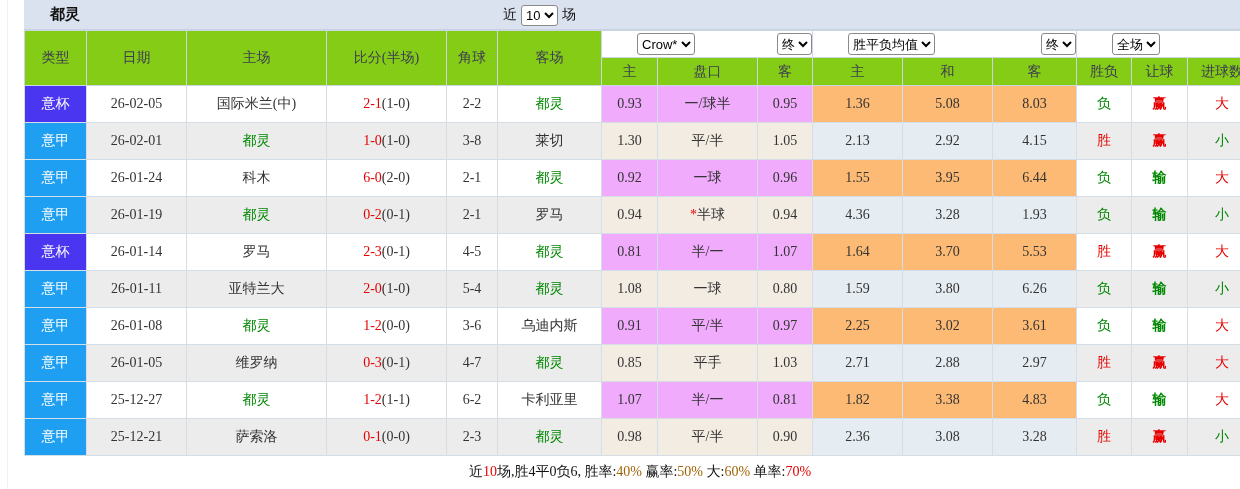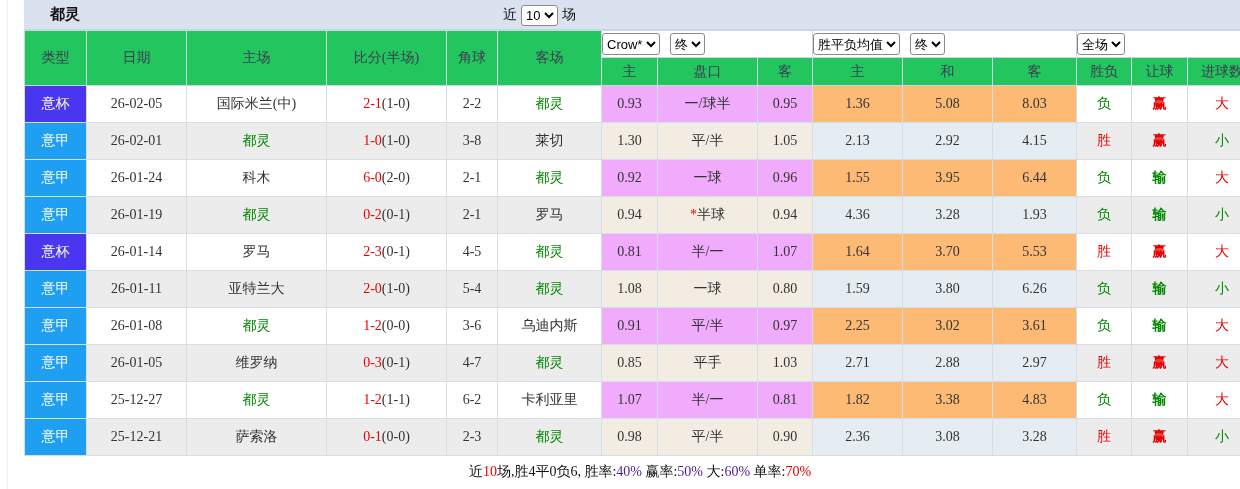--- a/index.html
+++ b/index.html
@@ -18,35 +18,35 @@
   }
   .title { font-weight:bold; font-size:15px; color:#111; margin-left:26px; }
   .controls { position:absolute; left:479px; top:0; height:30px; display:flex; align-items:center; font-size:14px; color:#111; }
   .controls select { font-family:"Liberation Sans",sans-serif; font-size:13px; height:21px; margin:0 4px; border:1px solid #8a8a8a; border-radius:3px; background:#fff; }
   label.ck { display:inline-flex; align-items:center; cursor:pointer; }
   label.ck input { width:14px; height:14px; accent-color:#2a7cf0; margin:0 3px 0 7px; }
 
   
   table { border-collapse:collapse; table-layout:fixed; width:1232px; }
   th,td { border:1px solid #ccd6e2; text-align:center; font-weight:normal; white-space:nowrap; overflow:hidden; padding:0; }
-  thead th { background:#22c55e; color:#3d3d52; font-size:14px; height:28px; }
+  thead th { background:#84cc16; color:#3d3d52; font-size:14px; height:28px; }
   thead tr.selrow th { height:27px; }
   th.sel { background:#fff; }
-  .selwrap { display:flex; justify-content:flex-start; align-items:center; gap:10px; }
+  .selwrap { display:flex; justify-content:space-between; align-items:center; gap:10px;padding-left:35px; }
   .selwrap select { font-family:"Liberation Sans",sans-serif; font-size:13px; height:22px; border:1px solid #8a8a8a; border-radius:3px; background:#fff; }
   tbody td { height:37px; font-size:14px; color:#333; background:#fff; border-color:#d5dde6; }
   tbody tr:nth-child(even) td { background:#ececec; }
   tbody td.odds { background:#f0abfc; }
   tbody tr:nth-child(even) td.odds { background:#f3ece3; }
   tbody td.avg { background:#fdba74; }
   tbody tr:nth-child(even) td.avg { background:#e6edf2; }
   td.t-league { background:#1e9ff2 !important; color:#fff; }
   td.t-cup   { background:#4a35f0 !important; color:#fff; }
   .red { color:#e60000; } .green { color:#008800; }
-  .bold { font-weight:bold; } .blue { color:#4c1d95; }
+  .bold { font-weight:bold; } .blue { color:#a16207; }
 
   
   .footer { height:33px; line-height:32px; text-align:center; font-size:14px; color:#111; background:#fff; }
 </style>
 </head>
 <body>
 
 <div class="gutter"></div>
 <div class="wrap">
 

